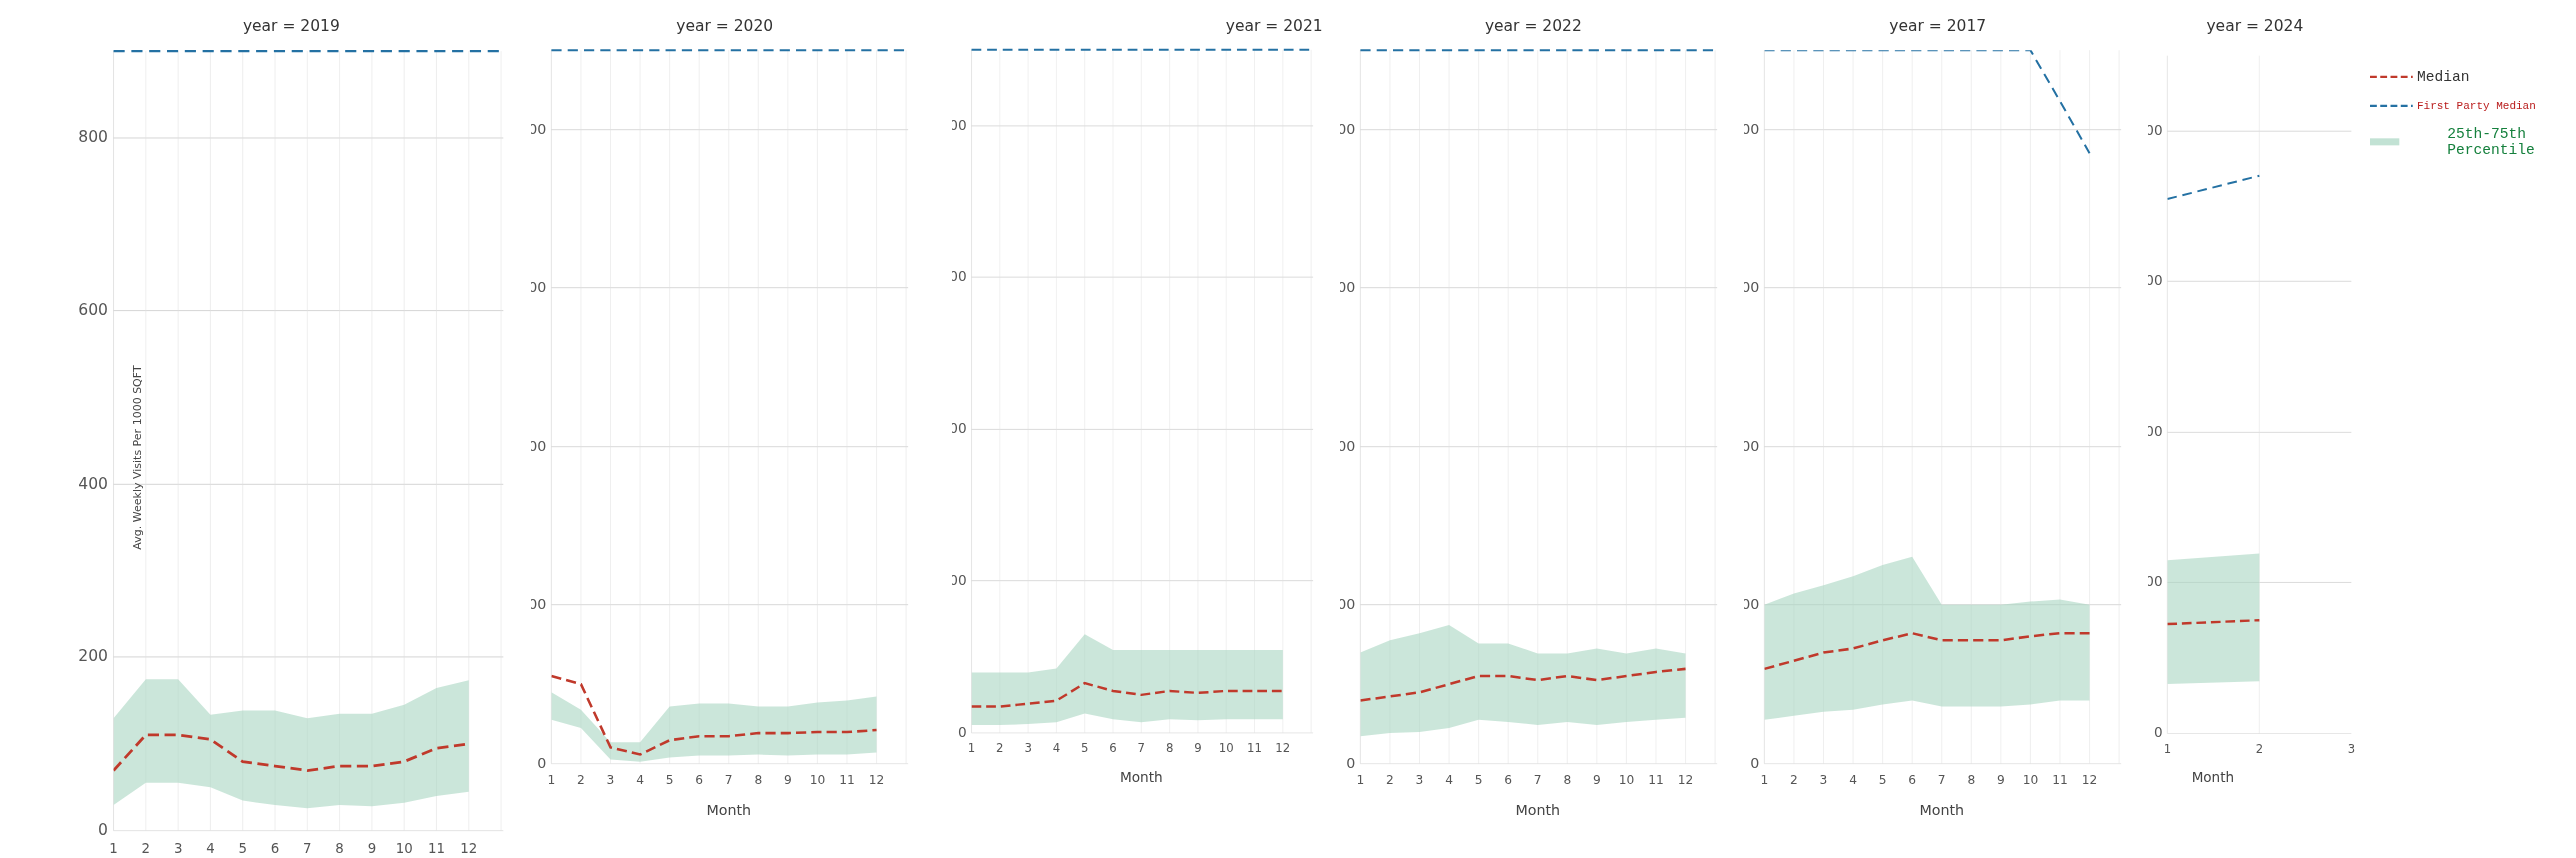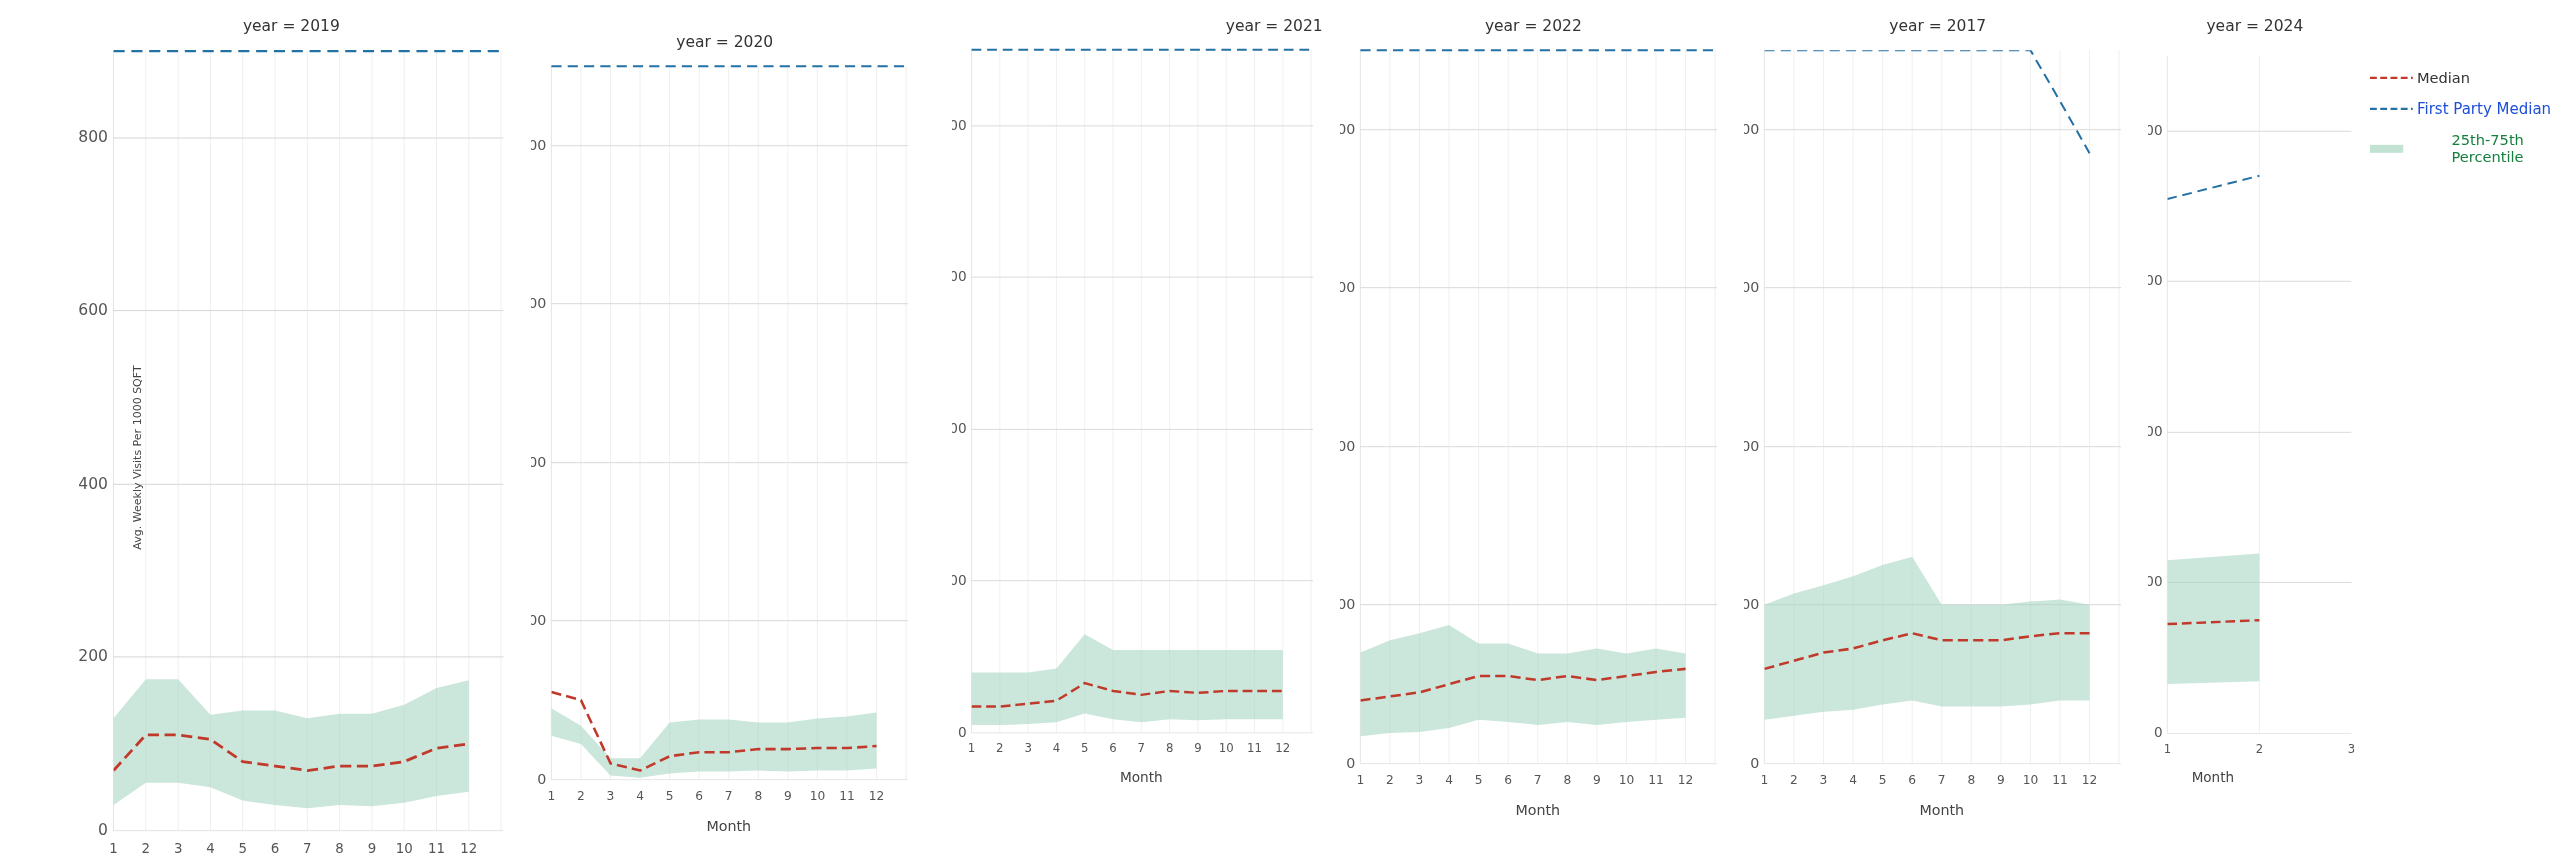--- a/index.html
+++ b/index.html
@@ -111,21 +111,21 @@
         <text x="243" y="730" text-anchor="middle" font-size="12" fill="#555">8</text>
         <text x="272" y="730" text-anchor="middle" font-size="12" fill="#555">9</text>
         <text x="301" y="730" text-anchor="middle" font-size="12" fill="#555">10</text>
         <text x="330" y="730" text-anchor="middle" font-size="12" fill="#555">11</text>
         <text x="359" y="730" text-anchor="middle" font-size="12" fill="#555">12</text>
         <text x="215" y="760" text-anchor="middle" font-size="14" fill="#444">Month</text>
       </svg>
     </div>
   </div>
 
-  <div class="chart-panel" style="flex:1; padding-left:17px;margin-top:16px;">
+  <div class="chart-panel" style="flex:1; padding-left:17px;">
     <div class="panel-title">year = 2020</div>
     <div style="position:relative; flex:1; display:flex;">
       <svg class="svg-area" viewBox="0 0 380 780" preserveAspectRatio="none" style="flex:1;">
         <defs>
             <clipPath id="clip2020">
               <rect x="20" y="10" width="350" height="700"></rect>
             </clipPath>
           </defs>
 
         <line x1="20" y1="10" x2="20" y2="710" stroke="#ccc" stroke-width="0.5"></line>
@@ -373,32 +373,32 @@
         <polyline clip-path="url(#clip2024)" points="20,597 115,593" fill="none" stroke="#c0392b" stroke-width="2.5" stroke-dasharray="10,5"></polyline>
         <text x="20" y="730" text-anchor="middle" font-size="12" fill="#555">1</text>
         <text x="115" y="730" text-anchor="middle" font-size="12" fill="#555">2</text>
         <text x="67" y="760" text-anchor="middle" font-size="14" fill="#444">Month</text>
 
         <text x="210" y="730" text-anchor="middle" font-size="12" fill="#555">3</text>
       </svg>
     </div>
   </div>
 
-  <div class="legend-panel" style="width:206px; padding-top:52px; padding-left:8.6px;">
+  <div class="legend-panel" style="width:206px; padding-top:52px; padding-left:8.6px;font-family:Liberation Mono, monospace;">
     <div class="legend-item">
       <svg width="47" height="13.7" viewBox="0 0 55 16">
         <line x1="0" y1="8" x2="50" y2="8" stroke="#c0392b" stroke-width="2.5" stroke-dasharray="8,4"></line>
       </svg>
       <span style="font-size:14.6px; color:#333;">Median</span>
     </div>
     <div class="legend-item">
       <svg width="47" height="13.7" viewBox="0 0 55 16">
         <line x1="0" y1="8" x2="50" y2="8" stroke="#2471a3" stroke-width="2.5" stroke-dasharray="8,4"></line>
       </svg>
-      <span style="font-size:15px; color:#1d4ed8;">First Party Median</span>
+      <span style="font-size:11px; color:#b91c1c;">First Party Median</span>
     </div>
     <div class="legend-item">
       <svg width="47" height="13.7" viewBox="0 0 55 16">
         <rect x="0" y="2" width="50" height="12" fill="#a8d5c2" fill-opacity="0.7"></rect>
       </svg>
       <span style="font-size:14.6px; color:#15803d;margin-left:45px;">25th-75th Percentile</span>
     </div>
   </div>
 </div>
 

